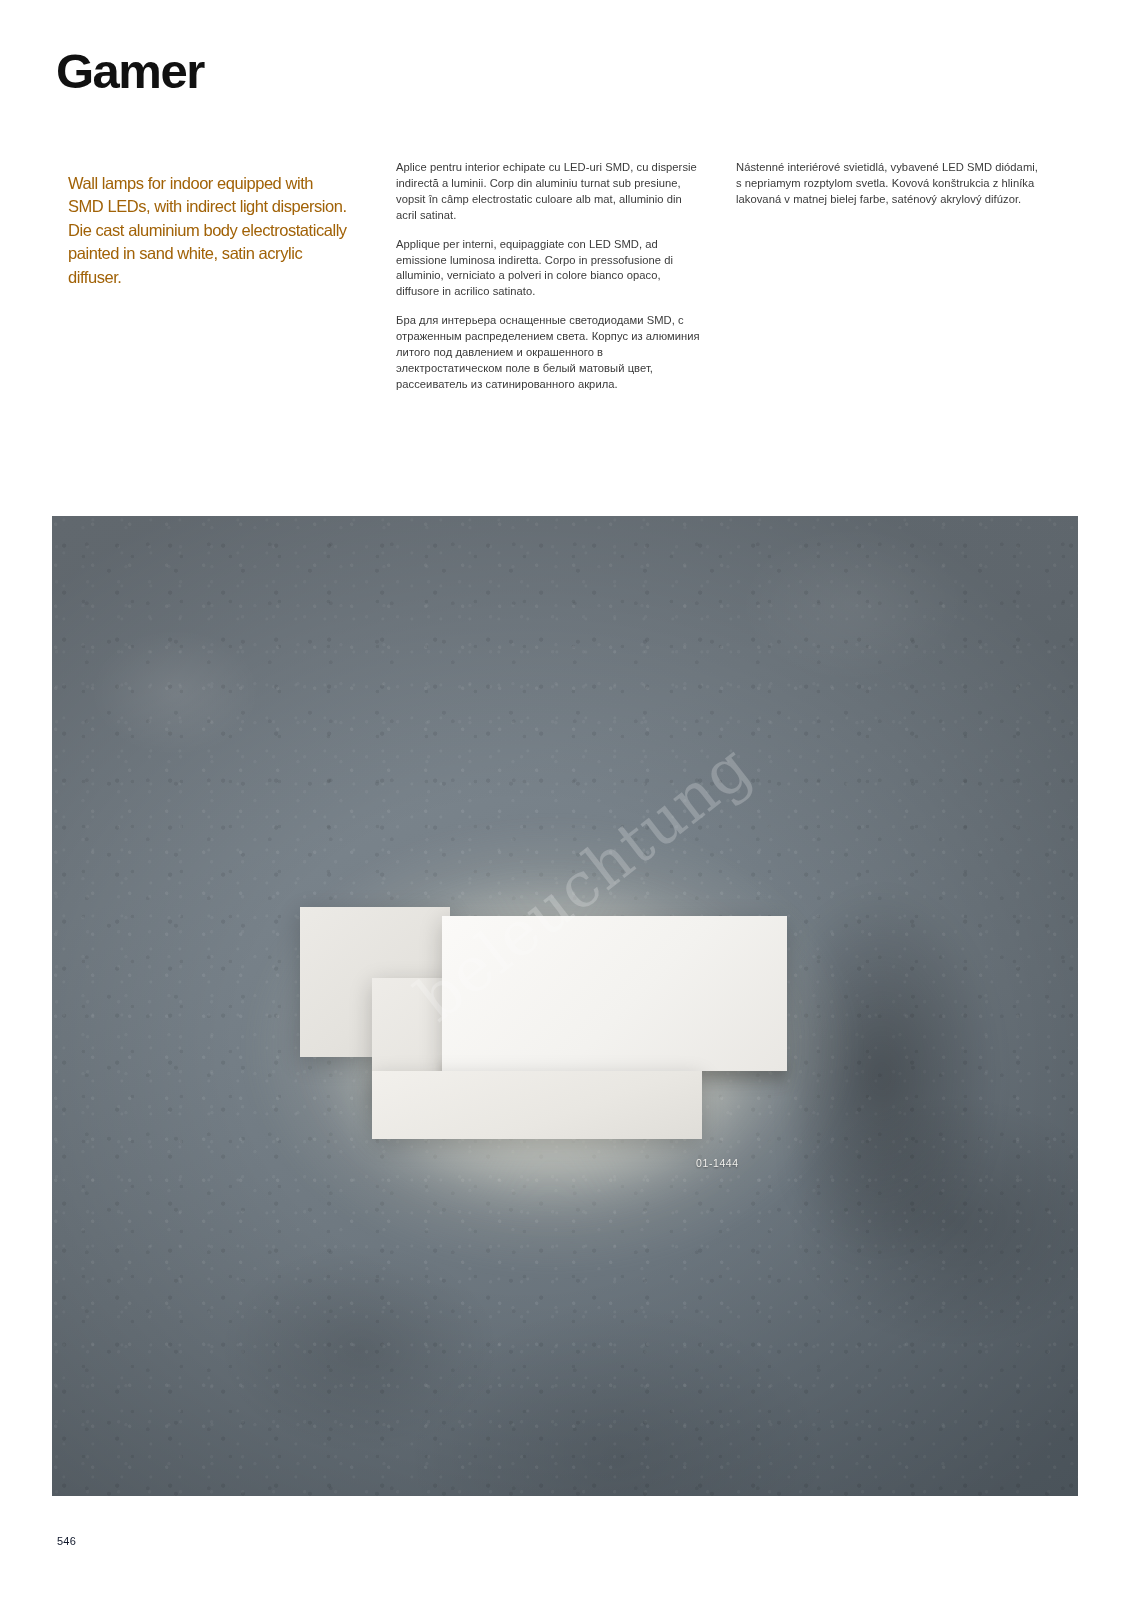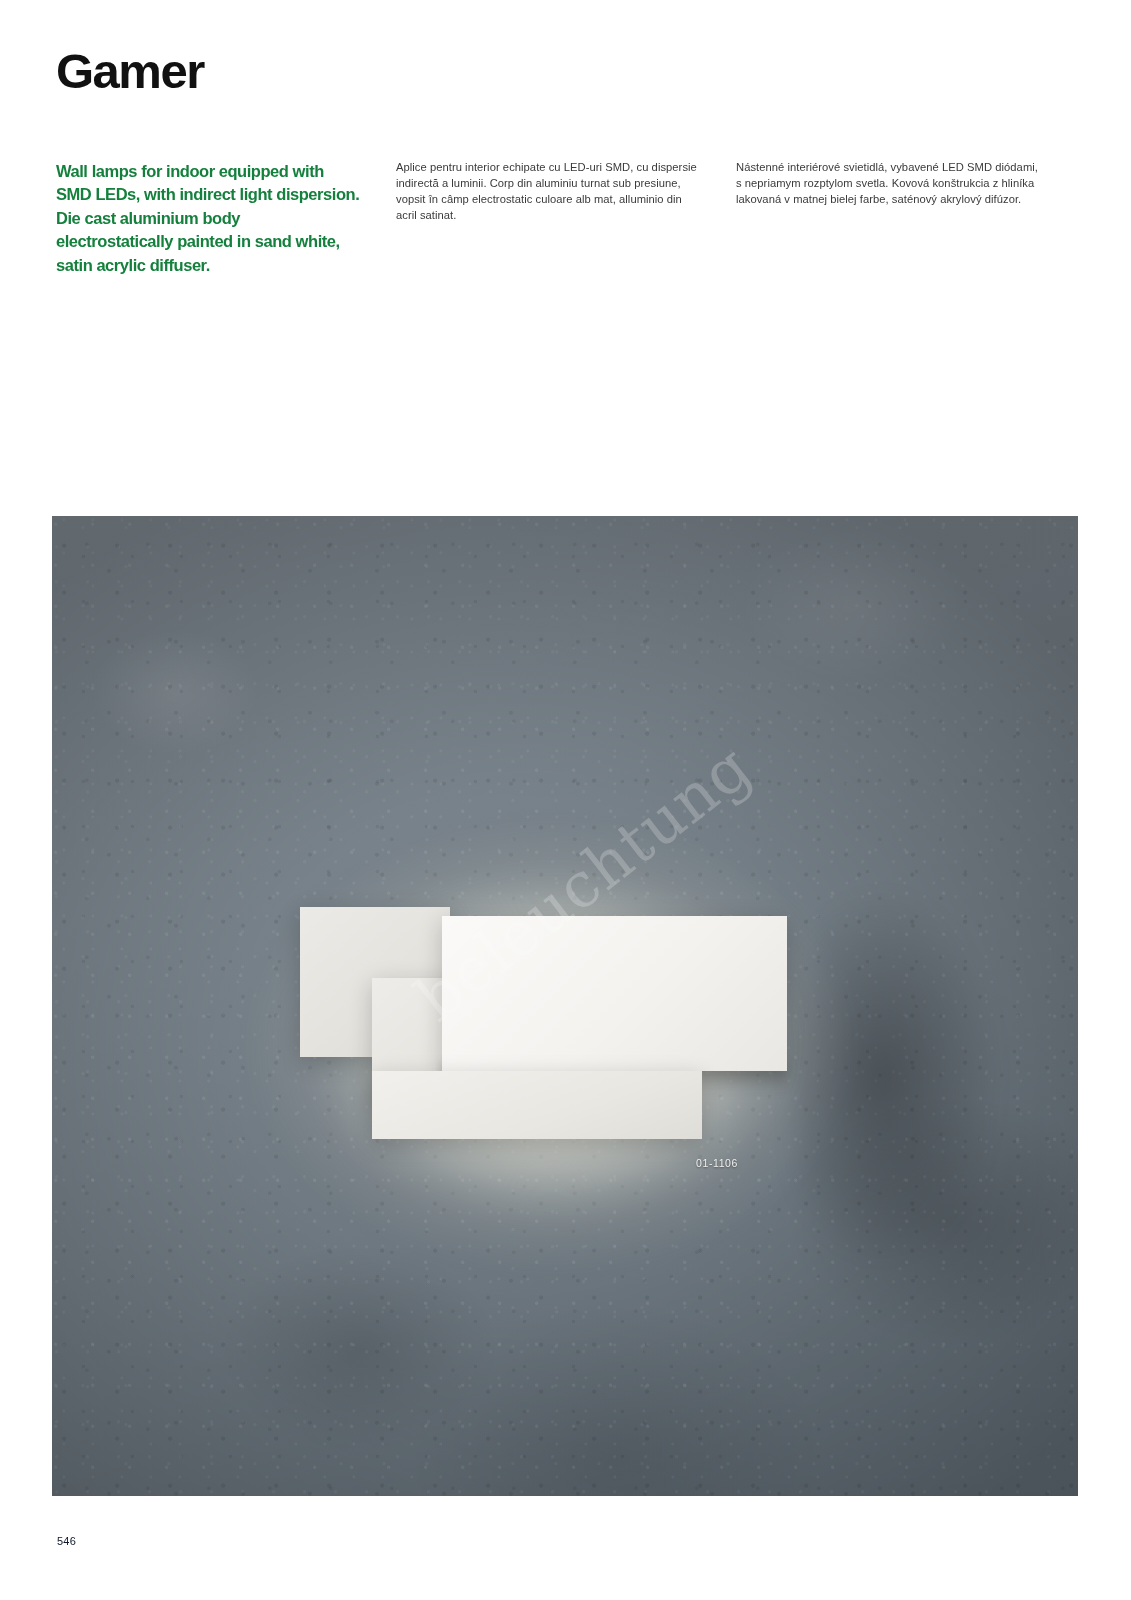--- a/index.html
+++ b/index.html
@@ -40,25 +40,25 @@
   }
   .col {
     width: 340px;
     padding-right: 36px;
   }
   .col.lead {
     width: 340px;
   }
   .lead-text {
     font-size: 16.5px;
-    font-weight: bold;
+    font-weight: normal;
     line-height: 1.42;
     letter-spacing: -0.45px;
-    color: #15803d;
-    margin: 0;
+    color: #a16207;
+    margin: 12px;
     padding-right: 0px;
   }
   .para {
     font-size: 11.2px;
     line-height: 1.42;
     color: #3a3a3a;
     margin: 0 0 13px 0;
     letter-spacing: 0.05px;
   }
   .para:last-child { margin-bottom: 0; }
@@ -209,20 +209,22 @@
 <div class="page-title">Gamer</div>
 
 <div class="cols">
 
   <div class="col lead">
     <p class="lead-text">Wall lamps for indoor equipped with SMD LEDs, with indirect light dispersion. Die cast aluminium body electrostatically painted in sand white, satin acrylic diffuser.</p>
   </div>
 
   <div class="col">
     <p class="para">Aplice pentru interior echipate cu LED-uri SMD, cu dispersie indirectă a luminii. Corp din aluminiu turnat sub presiune, vopsit în câmp electrostatic culoare alb mat, alluminio din acril satinat.</p>
+    <p class="para">Applique per interni, equipaggiate con LED SMD, ad emissione luminosa indiretta. Corpo in pressofusione di alluminio, verniciato a polveri in colore bianco opaco, diffusore in acrilico satinato.</p>
+    <p class="para">Бра для интерьера оснащенные светодиодами SMD, с отраженным распределением света. Корпус из алюминия литого под давлением и окрашенного в электростатическом поле в белый матовый цвет, рассеиватель из сатинированного акрила.</p>
   </div>
 
   <div class="col">
     <p class="para">Nástenné interiérové svietidlá, vybavené LED SMD diódami, s nepriamym rozptylom svetla. Kovová konštrukcia z hliníka lakovaná v matnej bielej farbe, saténový akrylový difúzor.</p>
   </div>
 
 </div>
 
 <div class="photo">
   <div class="photo-bg"></div>
@@ -232,18 +234,18 @@
   <div class="glow2"></div>
 
   <div class="plate p1"></div>
   <div class="plate p3"></div>
   <div class="plate-shadow"></div>
   <div class="plate p2"></div>
   <div class="plate p4"></div>
 
   <div class="watermark">beleuchtung</div>
 
-  <div class="code-label">01-1106</div>
+  <div class="code-label">01-1444</div>
 
   <div class="photo-vignette"></div>
 </div>
 
 <div class="page-number">546</div>
 
 </body></html>

